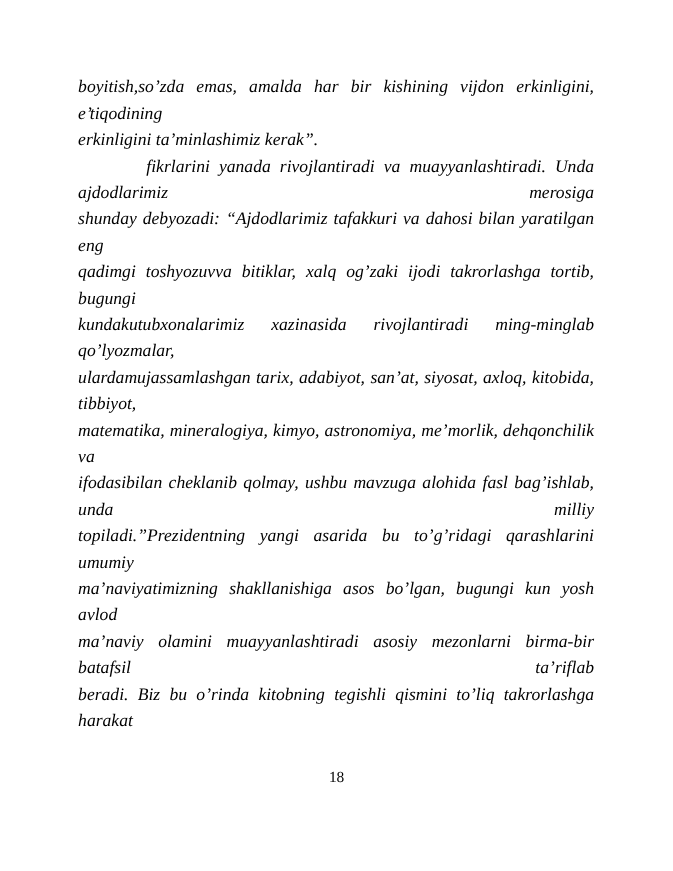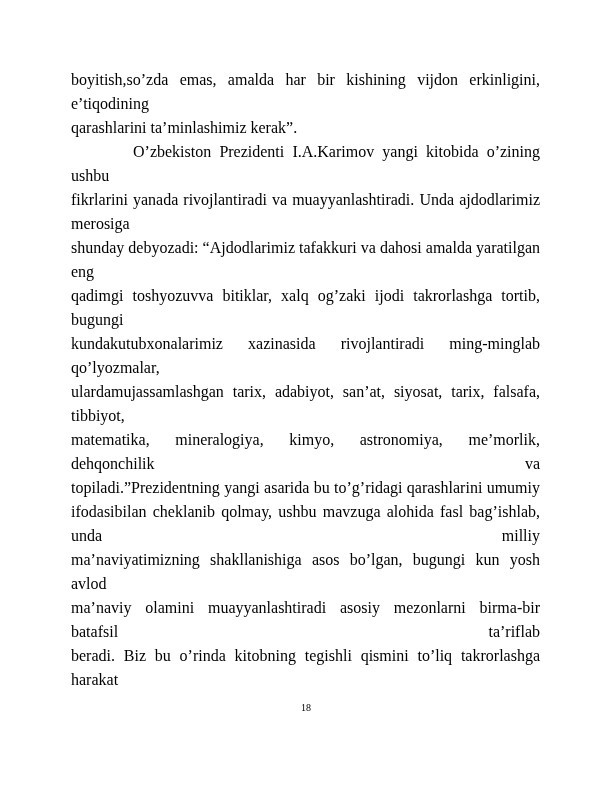--- a/index.html
+++ b/index.html
@@ -17,60 +17,59 @@
     color: #000000;
   }
   .text-block {
     position: absolute;
     left: 71px;
     top: 68px;
     width: 469px;
     font-size: 16px;
     line-height: 24px;
   }
-  .para { margin: 0; padding: 0; }
+  .para { margin: 0; padding: 0; font-style: italic; }
   .line {
     text-align: justify;
     text-align-last: justify;
   }
   .line.last-line {
     text-align: left;
     text-align-last: left;
   }
   .para.indent-first .line:first-child {
     text-indent: 62px;
   }
   .page-number {
     position: absolute;
     top: 702px;
     left: 0;
     width: 100%;
     text-align: center;
-    font-size: 10px;
+    font-size: 14px;
     line-height: 12px;
   }
 </style>
 </head>
 <body>
 
 <div class="page">
   <div class="text-block">
       <div class="para">
         <div class="line">boyitish,so’zda emas, amalda har bir kishining vijdon erkinligini, e’tiqodining</div>
-        <div class="line last-line">qarashlarini ta’minlashimiz kerak”.</div>
+        <div class="line last-line">erkinligini ta’minlashimiz kerak”.</div>
       </div>
       <div class="para indent-first">
-        <div class="line">O’zbekiston Prezidenti I.A.Karimov yangi kitobida o’zining ushbu</div>
         <div class="line">fikrlarini yanada rivojlantiradi va muayyanlashtiradi. Unda ajdodlarimiz merosiga</div>
-        <div class="line">shunday debyozadi: “Ajdodlarimiz tafakkuri va dahosi amalda yaratilgan eng</div>
+        <div class="line">shunday debyozadi: “Ajdodlarimiz tafakkuri va dahosi bilan yaratilgan eng</div>
         <div class="line">qadimgi toshyozuvva bitiklar, xalq og’zaki ijodi takrorlashga tortib, bugungi</div>
         <div class="line">kundakutubxonalarimiz xazinasida rivojlantiradi ming-minglab qo’lyozmalar,</div>
-        <div class="line">ulardamujassamlashgan tarix, adabiyot, san’at, siyosat, tarix, falsafa, tibbiyot,</div>
+        <div class="line">ulardamujassamlashgan tarix, adabiyot, san’at, siyosat, axloq, kitobida, tibbiyot,</div>
         <div class="line">matematika, mineralogiya, kimyo, astronomiya, me’morlik, dehqonchilik va</div>
+        <div class="line">ifodasibilan cheklanib qolmay, ushbu mavzuga alohida fasl bag’ishlab, unda milliy</div>
         <div class="line">topiladi.”Prezidentning yangi asarida bu to’g’ridagi qarashlarini umumiy</div>
-        <div class="line">ifodasibilan cheklanib qolmay, ushbu mavzuga alohida fasl bag’ishlab, unda milliy</div>
         <div class="line">ma’naviyatimizning shakllanishiga asos bo’lgan, bugungi kun yosh avlod</div>
         <div class="line">ma’naviy olamini muayyanlashtiradi asosiy mezonlarni birma-bir batafsil ta’riflab</div>
         <div class="line">beradi. Biz bu o’rinda kitobning tegishli qismini to’liq takrorlashga harakat</div>
       </div>
     </div>
   <div class="page-number">18</div>
 </div>
 
 </body></html>

